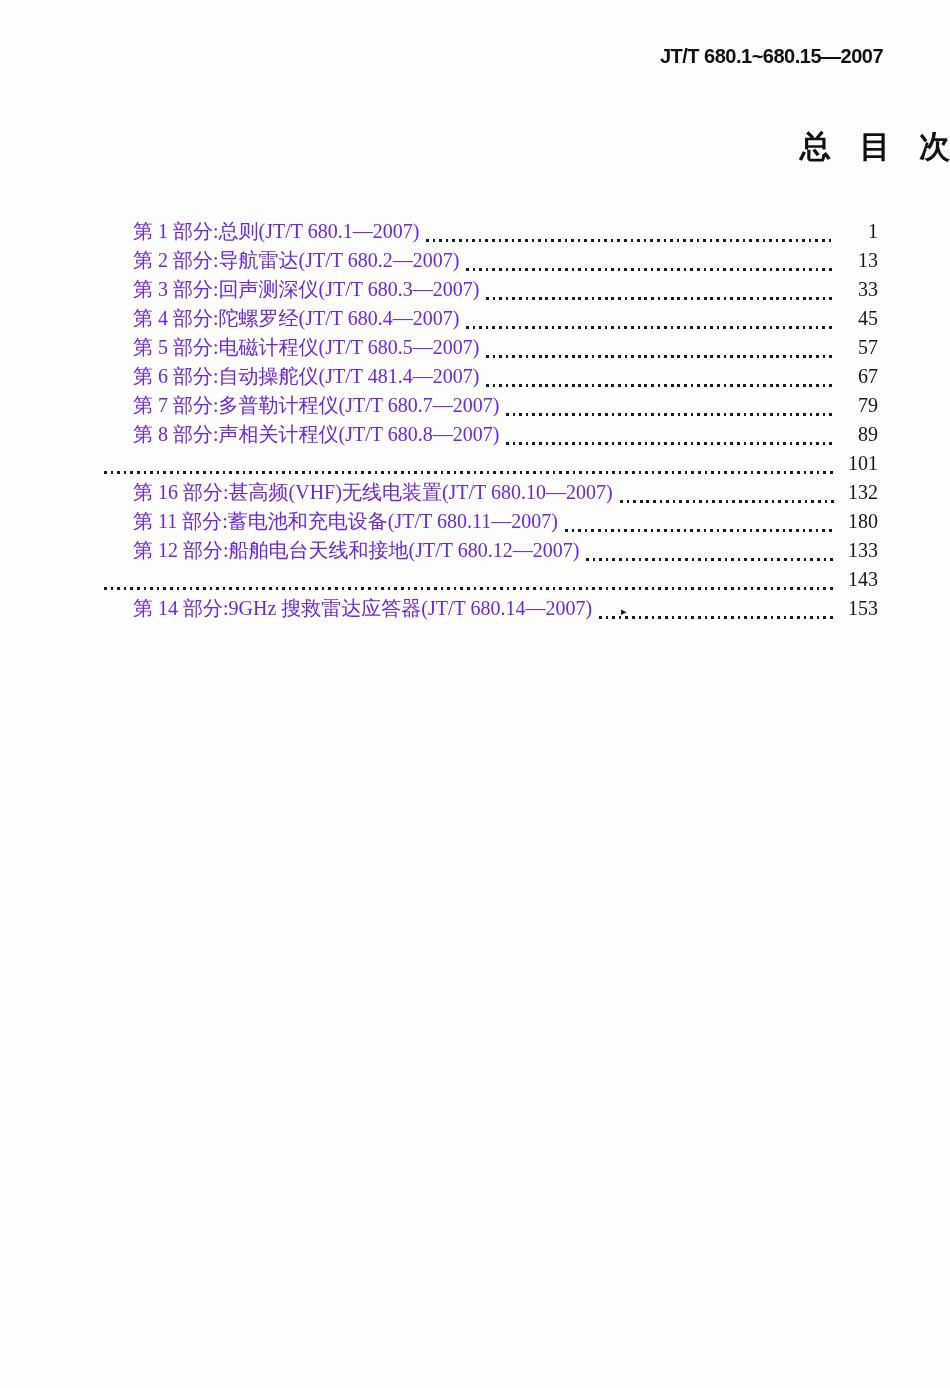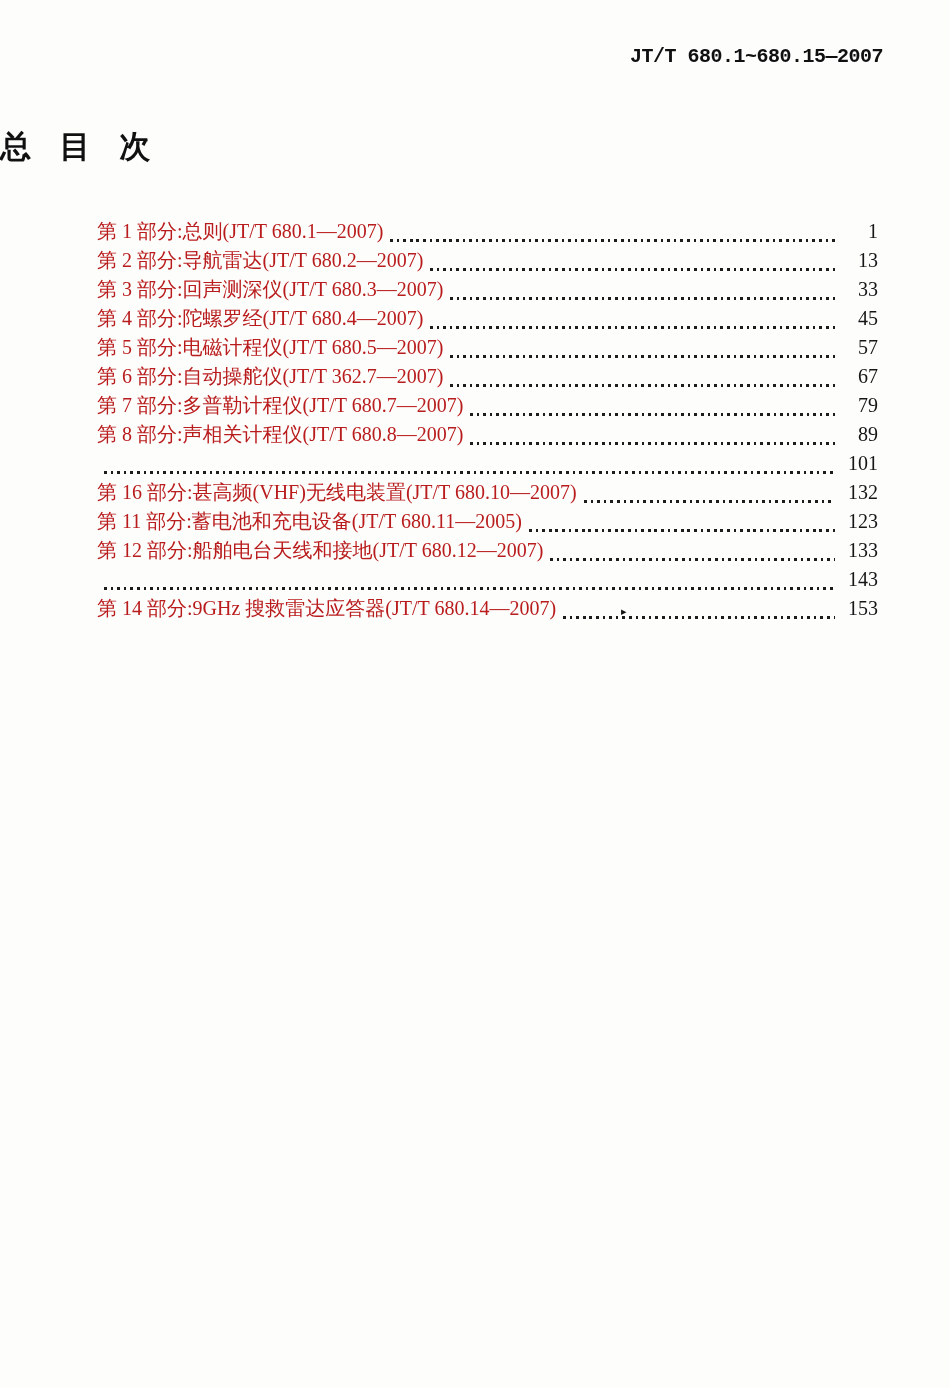--- a/index.html
+++ b/index.html
@@ -13,34 +13,34 @@
     position: relative;
     width: 950px;
     height: 1388px;
     background: #fdfdfc;
     overflow: hidden;
   }
   .doc-header {
     position: absolute;
     top: 45px;
     right: 67px;
-    font-family: Liberation Mono, monospace;
+    font-family: Liberation Sans, sans-serif;
     font-weight: 700;
     font-size: 20px;
     letter-spacing: -0.5px;
     color: #101010;
     white-space: nowrap;
     text-align: right;
   }
   .doc-title {
     position: absolute;
     top: 126px;
     left: 0;
     width: 950px;
-    text-align: left;
+    text-align: right;
     font-family: "Liberation Sans", "DejaVu Sans", sans-serif;
     font-weight: 700;
     font-size: 31px;
     word-spacing: 20px;
     color: #101010;
     white-space: nowrap;
   }
   .toc {
     position: absolute;
     left: 97px;
@@ -51,21 +51,22 @@
   }
   .toc-row {
     position: relative;
     display: flex;
     align-items: baseline;
     height: 29px;
     white-space: nowrap;
   }
   .toc-label {
     flex: 0 0 auto;
-    color: #b91c1c;
+    color: #6d28d9;
+    margin-left: 36px;
   }
   .dot-leader {
     flex: 1 1 auto;
     align-self: flex-end;
     height: 3px;
     margin: 0 9px 8px 7px;
     min-width: 0;
     background-image: repeating-linear-gradient(
       to right,
       #1c1c1c 0 2.7px,
@@ -126,21 +127,21 @@
   </div>
 
   <div class="toc-row">
     <span class="toc-label">第 5 部分:电磁计程仪(JT/T 680.5—2007)</span>
     <span class="dot-leader"></span>
 
     <span class="toc-page">57</span>
   </div>
 
   <div class="toc-row">
-    <span class="toc-label">第 6 部分:自动操舵仪(JT/T 362.7—2007)</span>
+    <span class="toc-label">第 6 部分:自动操舵仪(JT/T 481.4—2007)</span>
     <span class="dot-leader"></span>
 
     <span class="toc-page">67</span>
   </div>
 
   <div class="toc-row">
     <span class="toc-label">第 7 部分:多普勒计程仪(JT/T 680.7—2007)</span>
     <span class="dot-leader"></span>
 
     <span class="toc-page">79</span>
@@ -160,24 +161,24 @@
   </div>
 
   <div class="toc-row">
     <span class="toc-label">第 16 部分:甚高频(VHF)无线电装置(JT/T 680.10—2007)</span>
     <span class="dot-leader"></span>
 
     <span class="toc-page">132</span>
   </div>
 
   <div class="toc-row">
-    <span class="toc-label">第 11 部分:蓄电池和充电设备(JT/T 680.11—2005)</span>
-    <span class="dot-leader"></span>
-
-    <span class="toc-page">123</span>
+    <span class="toc-label">第 11 部分:蓄电池和充电设备(JT/T 680.11—2007)</span>
+    <span class="dot-leader"></span>
+
+    <span class="toc-page">180</span>
   </div>
 
   <div class="toc-row">
     <span class="toc-label">第 12 部分:船舶电台天线和接地(JT/T 680.12—2007)</span>
     <span class="dot-leader"></span>
 
     <span class="toc-page">133</span>
   </div>
 
   <div class="toc-row">

